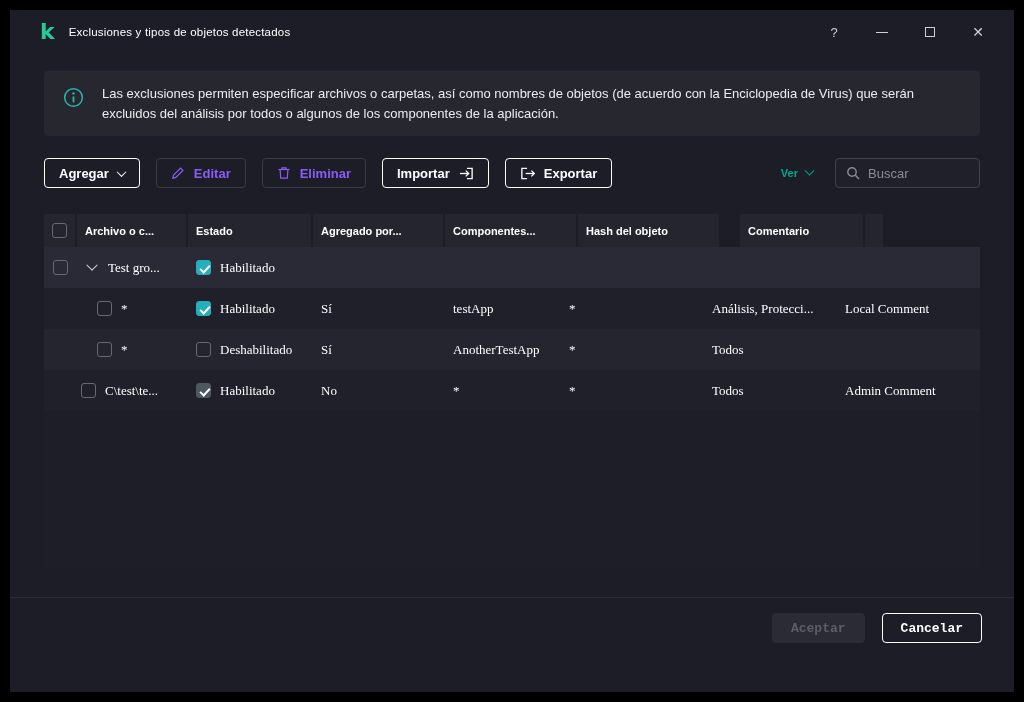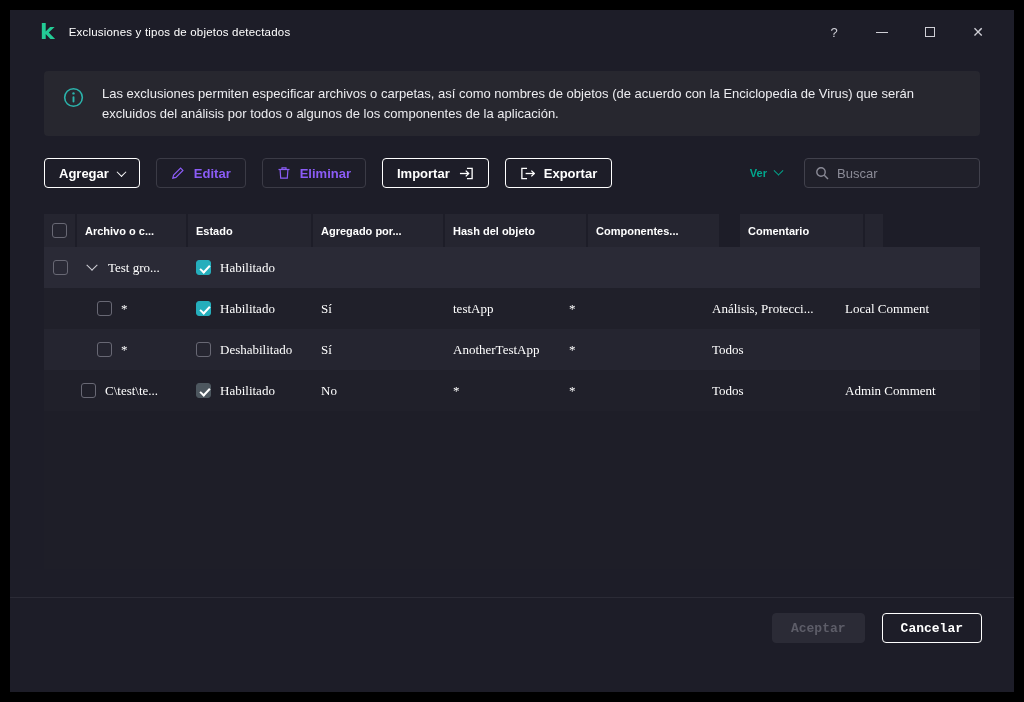--- a/index.html
+++ b/index.html
@@ -26,21 +26,21 @@
   .info-icon { width:58px; display:flex; justify-content:center; padding-top:3px; flex:none; }
   .banner-text { color:#ececf0; font-size:13px; line-height:1.5; }
 
   
   .toolbar { margin:22px 34px 0 34px; display:flex; align-items:center; }
   .btn { display:inline-flex; align-items:center; gap:9px; height:30px; padding:0 14px; background:transparent; border:1px solid #ffffff; border-radius:4px; color:#ffffff; font-size:13px; font-weight:bold; font-family:inherit; cursor:pointer; margin-right:16px; white-space:nowrap; }
   .btn.disabled { border-color:#3b3b46; color:#8b5cf6; cursor:default;justify-content:center; }
   .chev { width:7px; height:7px; border-right:1.6px solid currentColor; border-bottom:1.6px solid currentColor; transform:rotate(45deg) translate(-1px,-1px); display:inline-block; flex:none; }
   .view-link { margin-left:auto; margin-right:22px; display:inline-flex; align-items:center; gap:8px; color:#00a88e; font-size:11px; font-weight:bold; cursor:pointer; }
   .view-link .chev { transform:rotate(45deg) translate(-2px,-2px); }
-  .search { width:176px; height:30px; border:1px solid #41414c; border-radius:4px; background:#20202a; display:flex; align-items:center; padding:0 10px; gap:8px; flex:none; }
+  .search { width:145px; height:30px; border:1px solid #41414c; border-radius:4px; background:#20202a; display:flex; align-items:center; padding:0 10px; gap:8px; flex:none; }
   .search input { flex:1; min-width:0; background:transparent; border:none; outline:none; color:#e5e5ea; font-size:13px; font-family:inherit; }
   .search input::placeholder { color:#8b8b97; }
 
   
   .table { margin:26px 34px 0 34px; width:936px; }
   .thead { display:flex; height:33px; }
   .th { background:#252530; color:#ffffff; font-size:11px; font-weight:bold; display:flex; align-items:center; padding-left:8px; border-right:2px solid #1d1d28; overflow:hidden; white-space:nowrap; cursor:pointer; }
   .th:last-child { border-right:none; }
   .th.c0 { justify-content:center; padding-left:0; }
 
@@ -183,22 +183,22 @@
 
   <div class="table">
 
     <div class="thead">
       <div class="th c0">
         <span class="cb solo"></span>
       </div>
       <div class="th c1">Archivo o c...</div>
       <div class="th c2">Estado</div>
       <div class="th c3">Agregado por...</div>
+      <div class="th c6">Componentes...</div>
       <div class="th c5">Hash del objeto</div>
-      <div class="th c6">Componentes...</div>
       <div class="th hc7">Comentario</div>
       <div class="th hc8"></div>
     </div>
 
     <div class="tr group">
       <div class="td c0">
         <span class="cb solo"></span>
       </div>
       <div class="td c1" style="padding-left:5px;">
         <span class="row-chev"></span>

